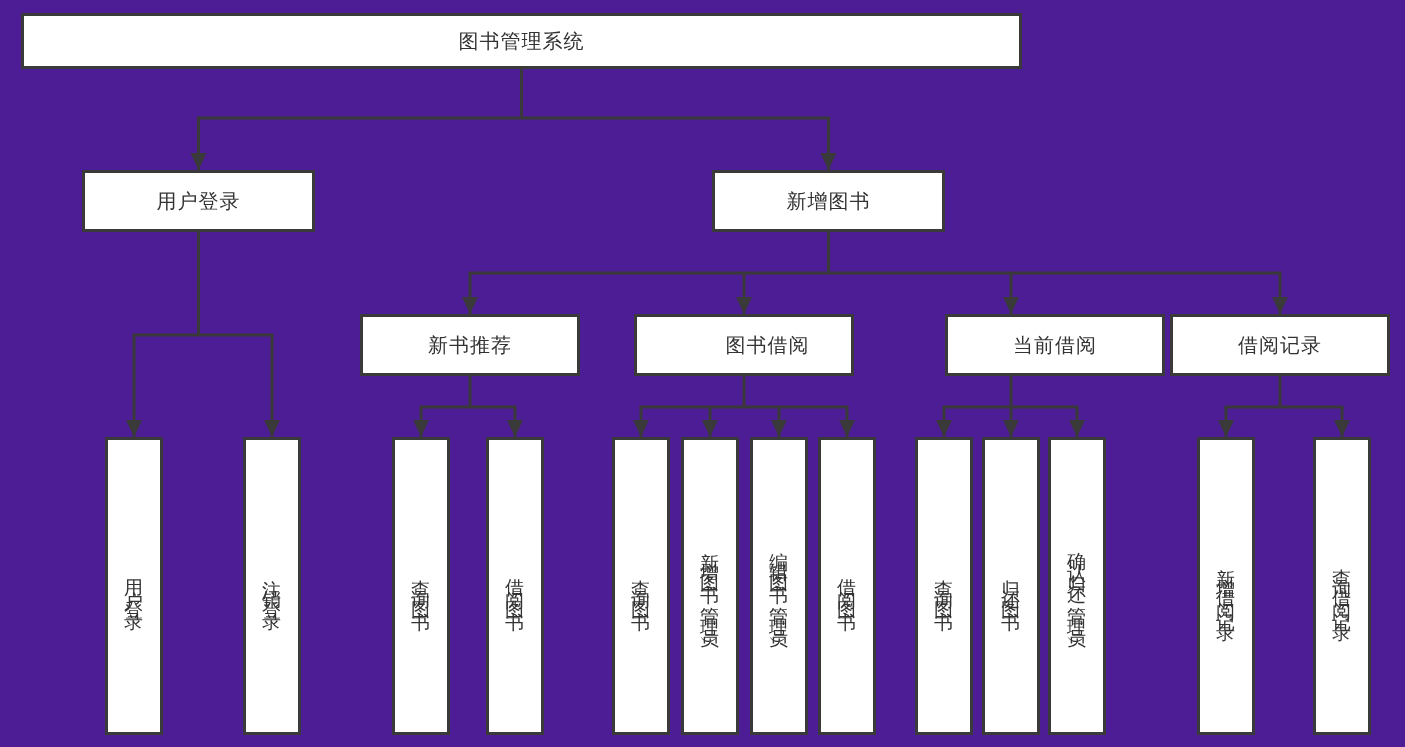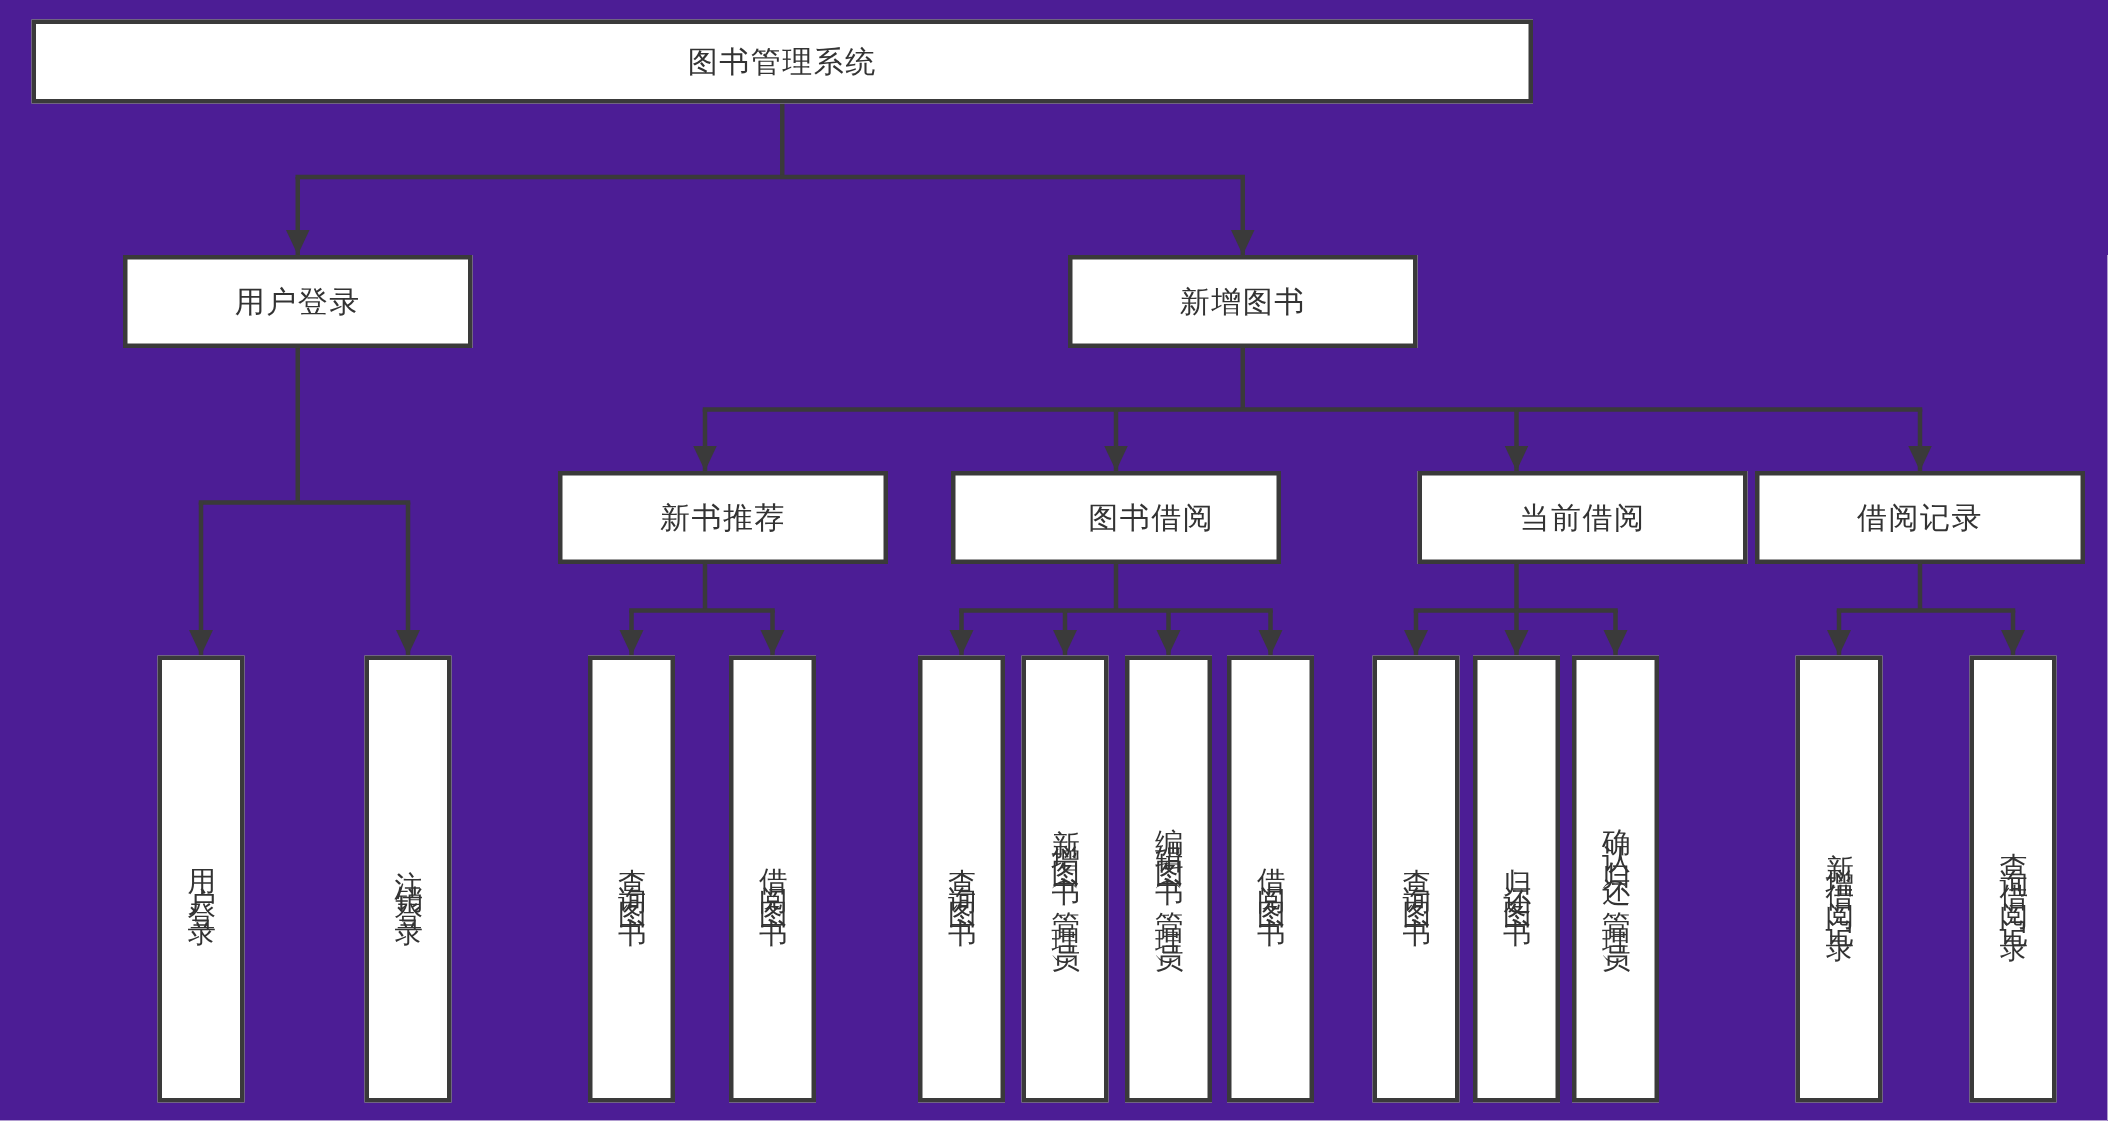--- a/index.html
+++ b/index.html
@@ -96,21 +96,21 @@
         <line x1="1342" y1="407" x2="1342" y2="437" marker-end="url(#arrow)"></line>
       </g>
     </g>
   </svg>
 
   <div class="node root">图书管理系统</div>
 
   <div class="node lvl2" style="left:82px;">用户登录</div>
   <div class="node lvl2" style="left:712px;">新增图书</div>
 
-  <div class="node lvl3" style="left:372px;">新书推荐</div>
+  <div class="node lvl3" style="left:360px;">新书推荐</div>
   <div class="node lvl3" style="left:634px;padding-left:47px;">图书借阅</div>
   <div class="node lvl3" style="left:901px;margin-left:44px;">当前借阅</div>
   <div class="node lvl3" style="left:1170px;text-align:center;">借阅记录</div>
 
   <div class="leaf" style="left:105px;">用户登录</div>
   <div class="leaf" style="left:243px;">注销登录</div>
 
   <div class="leaf" style="left:392px;">查询图书</div>
   <div class="leaf" style="left:486px;">借阅图书</div>
 

